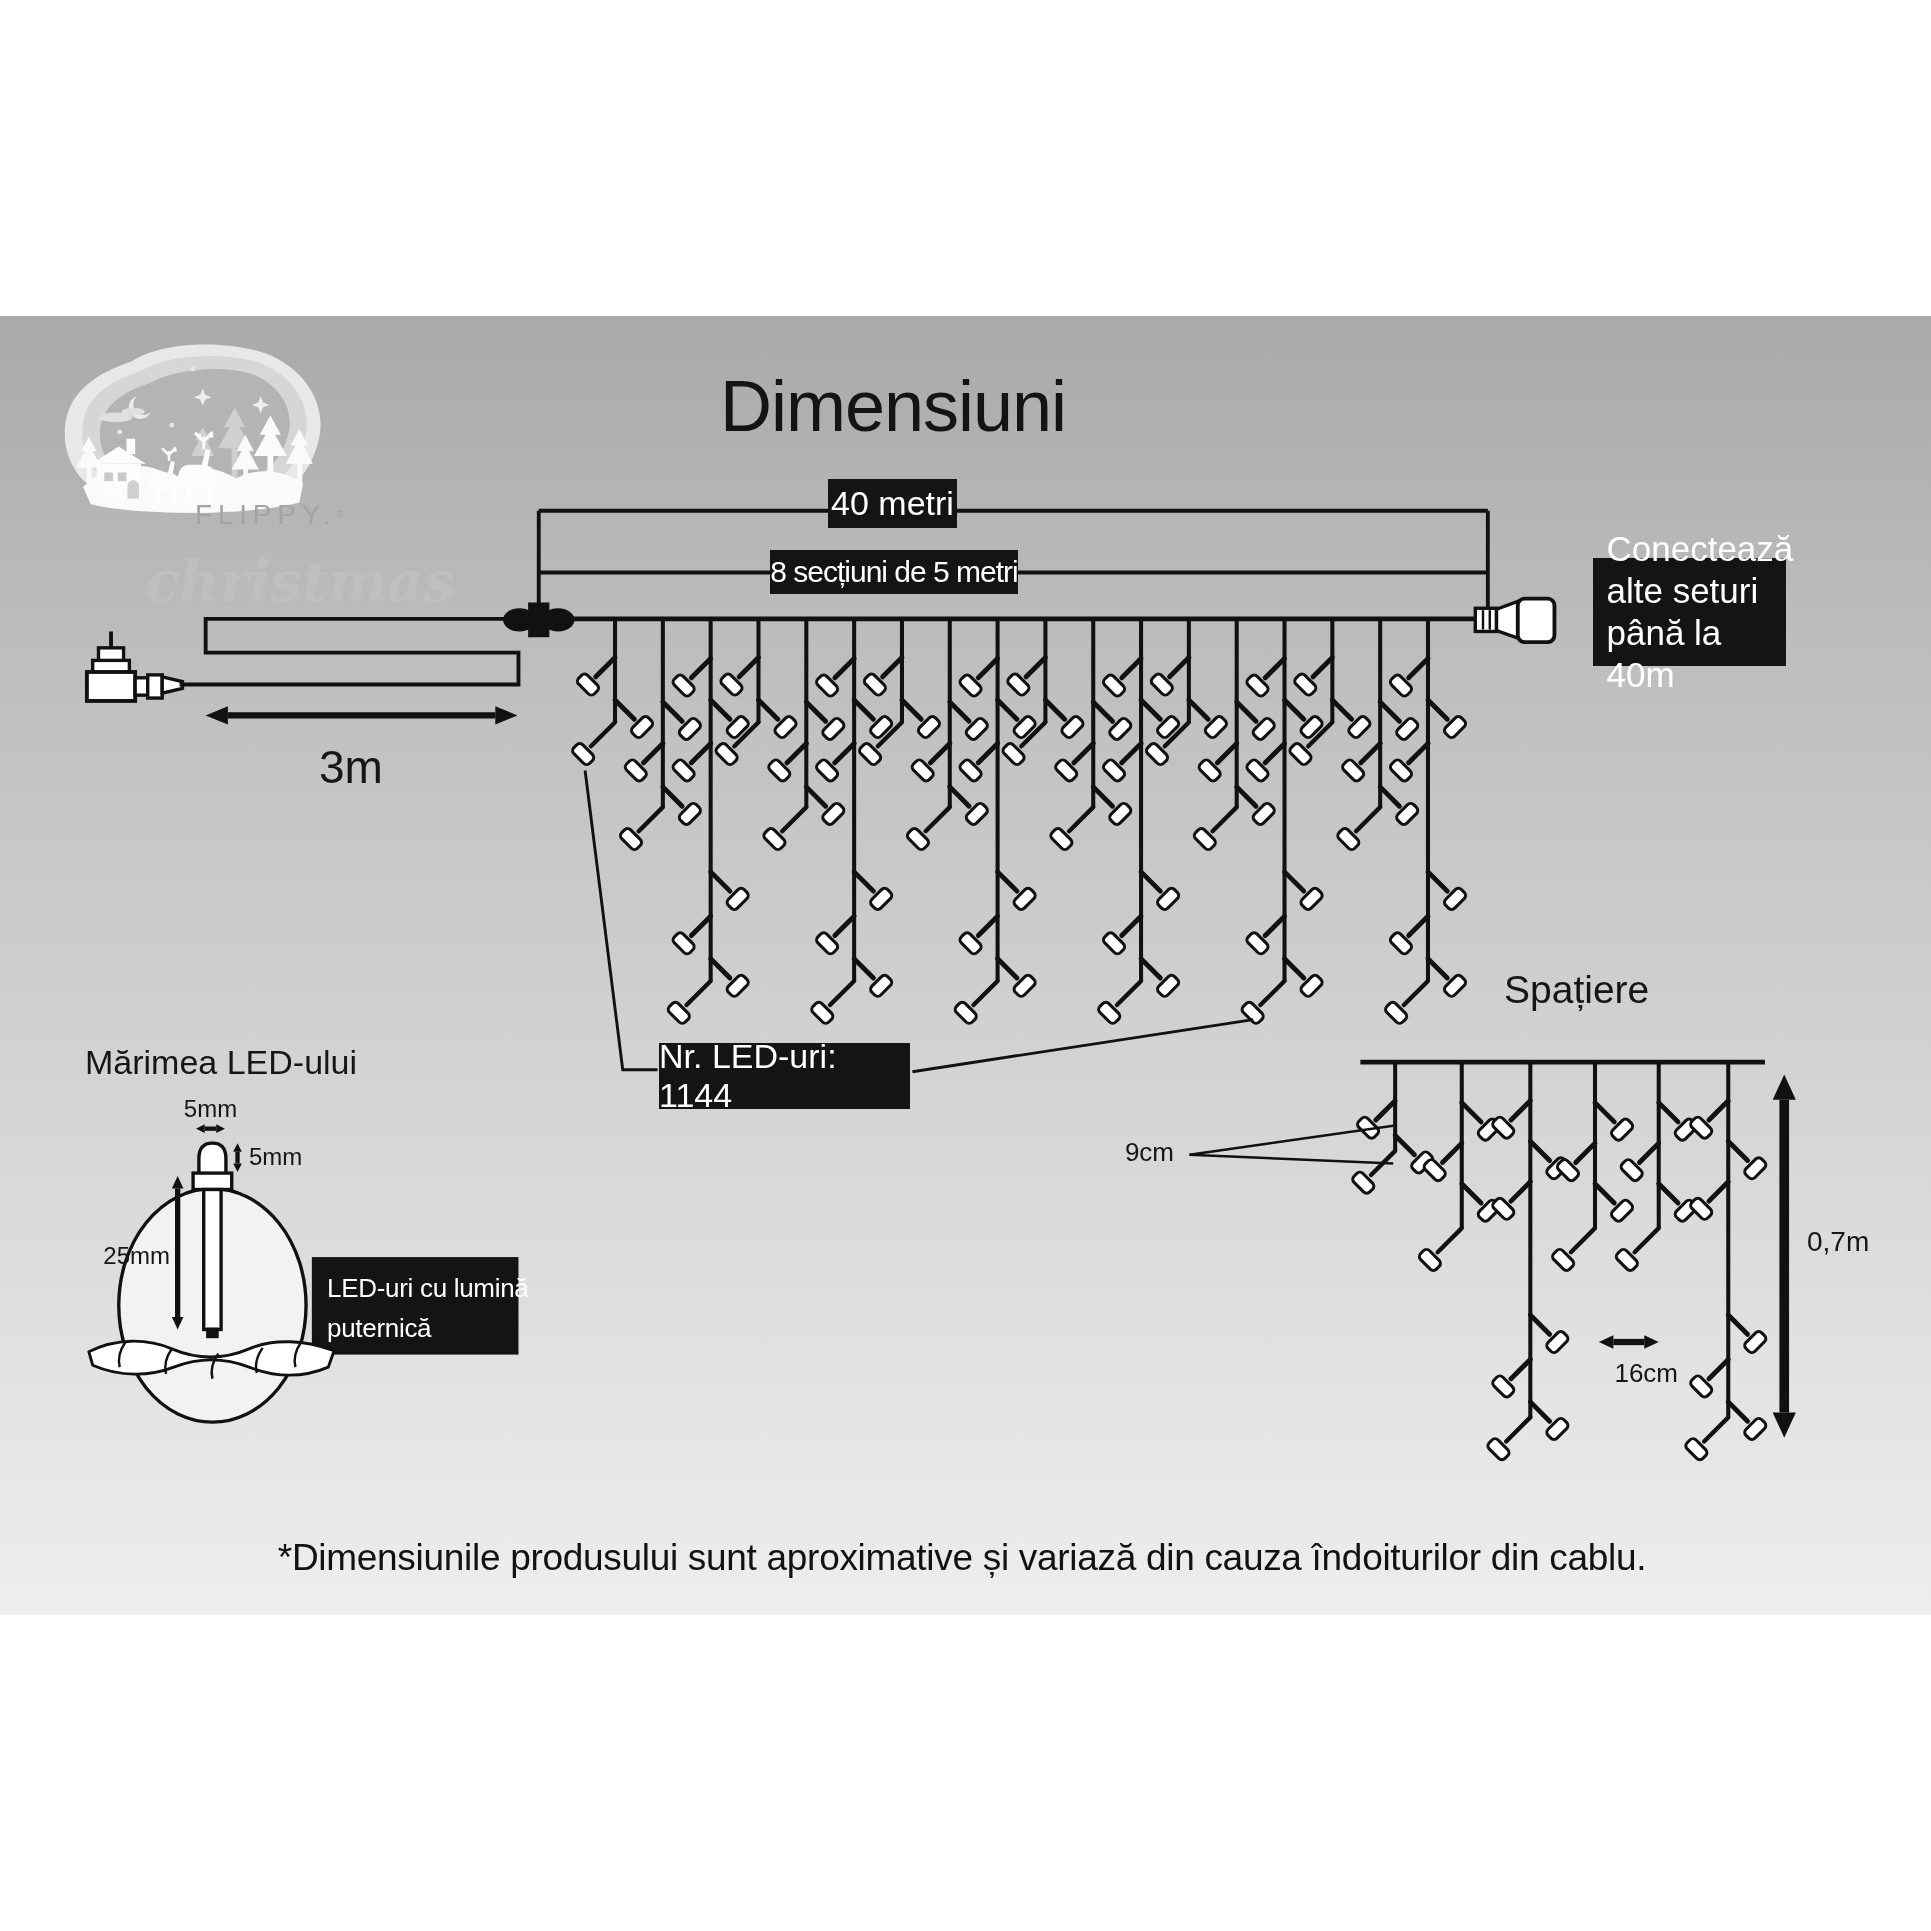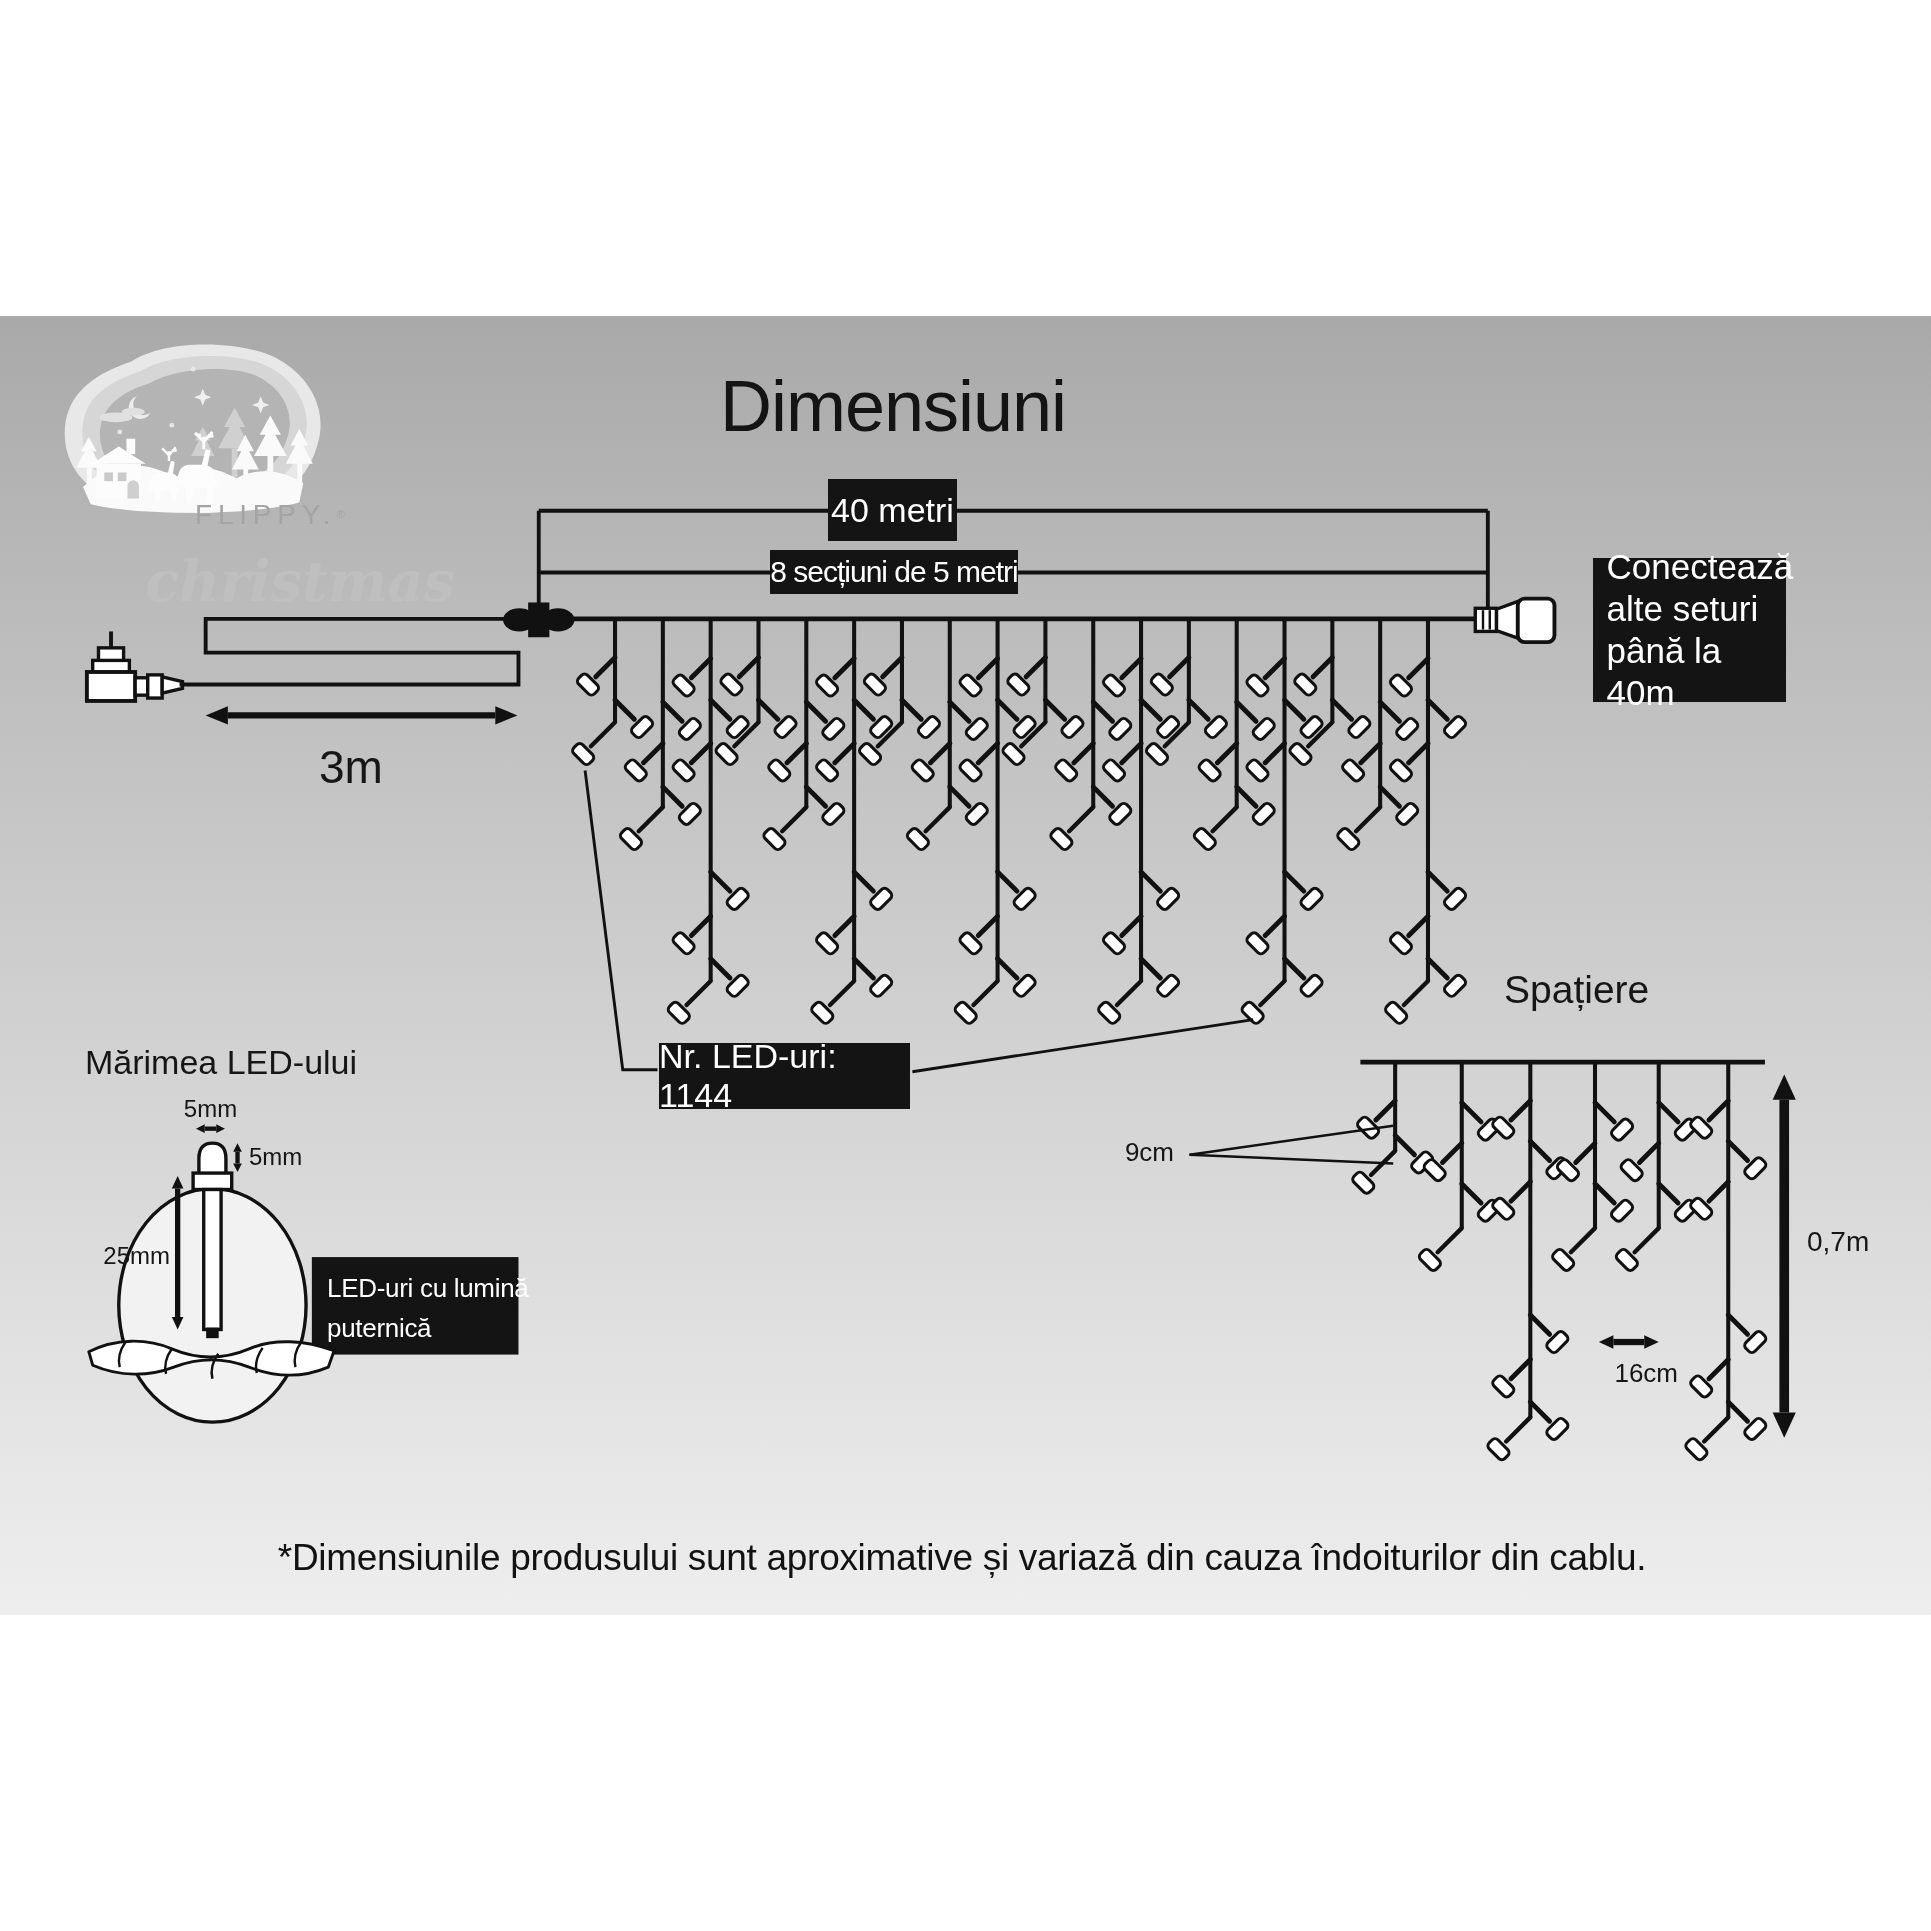--- a/index.html
+++ b/index.html
@@ -5,23 +5,23 @@
   html,body{margin:0;padding:0;background:#fff;}
   .stage{position:relative;width:1931px;height:1931px;background:#ffffff;overflow:hidden;
          font-family:"Liberation Sans",sans-serif;color:#131313;}
   .band{position:absolute;left:0;top:316px;width:1931px;height:1299px;
         background:linear-gradient(180deg,#a9a9a9 0%,#bcbcbc 24%,#d3d3d3 58%,#eeeeee 100%);}
   svg.layer{position:absolute;left:0;top:0;}
   .abs{position:absolute;white-space:nowrap;}
   .cx{transform:translateX(-50%);}
   .page-title{left:893px;top:365px;font-size:72px;letter-spacing:-1px;color:#141414;}
   .blackbox{position:absolute;background:#141414;color:#ffffff;display:flex;align-items:center;justify-content:center;}
-  .box-40m{left:828px;top:479px;width:129px;height:62px;font-size:34px;}
+  .box-40m{left:828px;top:479px;width:129px;height:49px;font-size:34px;}
   .box-sections{left:770px;top:550px;width:248px;height:44px;font-size:30px;letter-spacing:-1px;}
-  .box-connect{left:1593px;top:558px;width:193px;height:144px;font-size:35px;line-height:42px;
+  .box-connect{left:1593px;top:558px;width:193px;height:108px;font-size:35px;line-height:42px;
                justify-content:flex-start;padding-left:13.5px;box-sizing:border-box;}
   .box-ledcount{left:659px;top:1043px;width:251px;height:66px;font-size:34px;}
   .lbl{position:absolute;white-space:nowrap;color:#161616;}
   .lbl-3m{left:319px;top:740px;font-size:46px;}
   .spatiere-title{left:1504px;top:968px;font-size:39px;}
   .lbl-9cm{left:1077px;top:1137px;width:97px;text-align:right;font-size:26px;}
   .lbl-16cm{left:1581px;top:1358px;width:97px;text-align:right;font-size:26px;}
   .lbl-07m{left:1807px;top:1226px;font-size:28px;}
   .marimea-title{left:85px;top:1043px;font-size:34px;}
   .lbl-5w{left:162px;top:1095px;width:97px;text-align:center;font-size:24px;}

